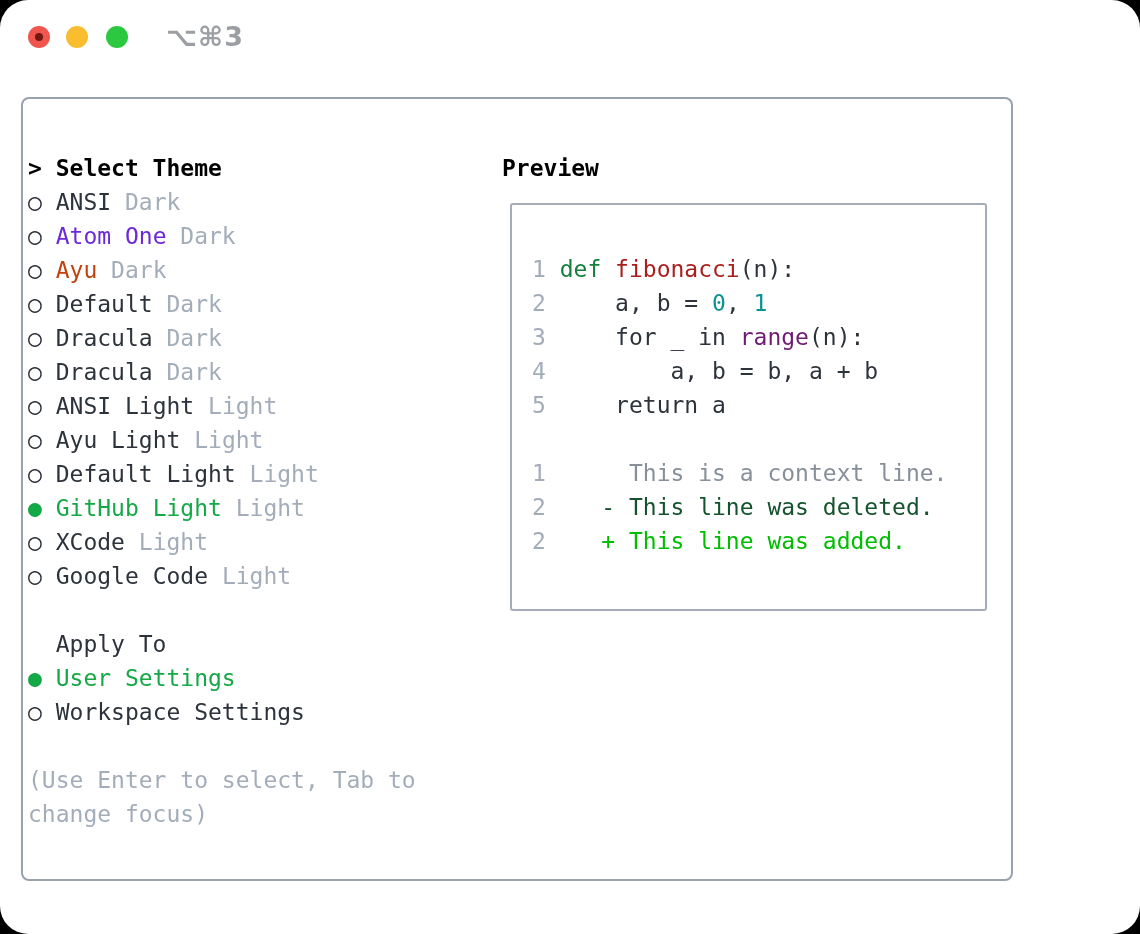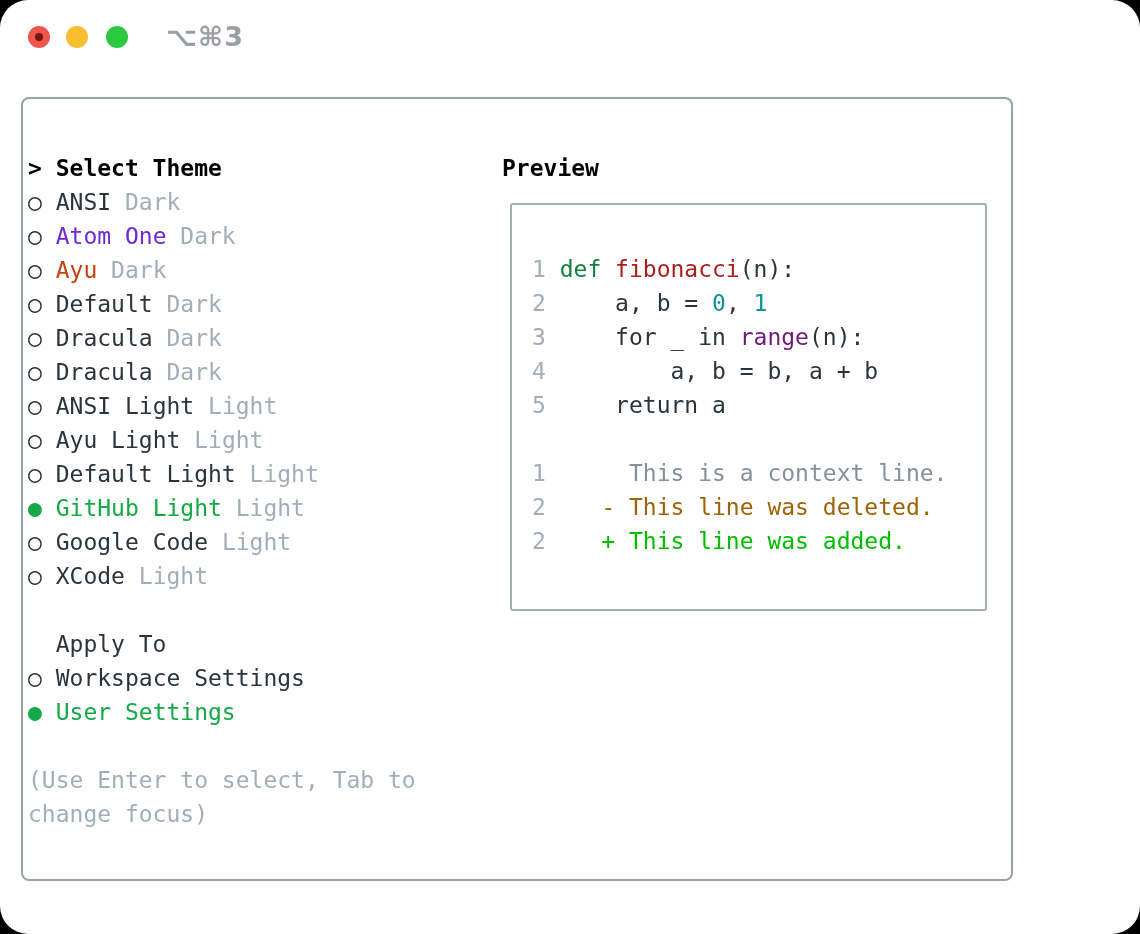--- a/index.html
+++ b/index.html
@@ -58,39 +58,39 @@
         <div class="row"><span style="color: rgb(45, 51, 59);">○ </span><span style="color: rgb(45, 51, 59); margin-top: 20px;">ANSI </span><span style="color: rgb(163, 173, 186);">Dark</span></div>
         <div class="row"><span style="color: rgb(45, 51, 59);">○ </span><span style="color: #6d28d9;">Atom One </span><span style="color: rgb(163, 173, 186);">Dark</span></div>
         <div class="row"><span style="color: rgb(45, 51, 59);">○ </span><span style="color: #c2410c;">Ayu </span><span style="color: rgb(163, 173, 186);">Dark</span></div>
         <div class="row"><span style="color: rgb(45, 51, 59);">○ </span><span style="color: rgb(45, 51, 59);">Default </span><span style="color: rgb(163, 173, 186);">Dark</span></div>
         <div class="row"><span style="color: rgb(45, 51, 59);">○ </span><span style="color: rgb(45, 51, 59);">Dracula </span><span style="color: rgb(163, 173, 186);">Dark</span></div>
         <div class="row"><span style="color: rgb(45, 51, 59);">○ </span><span style="color: rgb(45, 51, 59);">Dracula </span><span style="color: rgb(163, 173, 186);">Dark</span></div>
         <div class="row"><span style="color: rgb(45, 51, 59);">○ </span><span style="color: rgb(45, 51, 59);">ANSI Light </span><span style="color: rgb(163, 173, 186);">Light</span></div>
         <div class="row"><span style="color: rgb(45, 51, 59);">○ </span><span style="color: rgb(45, 51, 59);">Ayu Light </span><span style="color: rgb(163, 173, 186);">Light</span></div>
         <div class="row"><span style="color: rgb(45, 51, 59);">○ </span><span style="color: rgb(45, 51, 59);">Default Light </span><span style="color: rgb(163, 173, 186);">Light</span></div>
         <div class="row"><span style="color: rgb(20, 168, 70);">● </span><span style="color: rgb(20, 168, 70);">GitHub Light </span><span style="color: rgb(163, 173, 186);">Light</span></div>
+        <div class="row"><span style="color: rgb(45, 51, 59);">○ </span><span style="color: rgb(45, 51, 59);">XCode </span><span style="color: rgb(163, 173, 186);">Light</span></div>
         <div class="row"><span style="color: rgb(45, 51, 59);">○ </span><span style="color: rgb(45, 51, 59);">Google Code </span><span style="color: rgb(163, 173, 186);">Light</span></div>
-        <div class="row"><span style="color: rgb(45, 51, 59);">○ </span><span style="color: rgb(45, 51, 59);">XCode </span><span style="color: rgb(163, 173, 186);">Light</span></div>
         <div class="row"></div>
         <div class="row"><span style="color: rgb(45, 51, 59);">  Apply To</span></div>
+        <div class="row"><span style="color: rgb(20, 168, 70);">● </span><span style="color: rgb(20, 168, 70);">User Settings</span></div>
         <div class="row"><span style="color: rgb(45, 51, 59);">○ </span><span style="color: rgb(45, 51, 59);">Workspace Settings</span></div>
-        <div class="row"><span style="color: rgb(20, 168, 70);">● </span><span style="color: rgb(20, 168, 70);">User Settings</span></div>
         <div class="row"></div>
         <div class="row"><span style="color: rgb(163, 173, 186);">(Use Enter to select, Tab to</span></div>
         <div class="row"><span style="color: rgb(163, 173, 186);">change focus)</span></div>
       </div>
     <div class="preview-title">Preview</div>
     <div class="preview-box">
       <div class="preview-code" id="preview-code">
           <div class="row"><span style="color: rgb(163, 173, 186);">1 </span><span style="color: #15803d;">def </span><span style="color: rgb(170, 29, 29);">fibonacci</span><span style="color: rgb(45, 51, 59);">(n):</span></div>
           <div class="row"><span style="color: rgb(163, 173, 186);">2 </span><span style="color: rgb(45, 51, 59);">    a, b = </span><span style="color: rgb(11, 147, 147);">0</span><span style="color: rgb(45, 51, 59);">, </span><span style="color: rgb(11, 147, 147);">1</span></div>
           <div class="row"><span style="color: rgb(163, 173, 186);">3 </span><span style="color: rgb(45, 51, 59);">    for _ in </span><span style="color: #701a75;">range</span><span style="color: rgb(45, 51, 59);">(n):</span></div>
           <div class="row"><span style="color: rgb(163, 173, 186);">4 </span><span style="color: rgb(45, 51, 59);">        a, b = b, a + b</span></div>
           <div class="row"><span style="color: rgb(163, 173, 186);">5 </span><span style="color: rgb(45, 51, 59);">    return a</span></div>
           <div class="row"></div>
           <div class="row"><span style="color: rgb(163, 173, 186);">1 </span><span style="color: rgb(135, 143, 154);">     This is a context line.</span></div>
-          <div class="row"><span style="color: rgb(163, 173, 186);">2 </span><span style="color: #a16207;">   - This line was deleted.</span></div>
+          <div class="row"><span style="color: rgb(163, 173, 186);">2 </span><span style="color: #14532d;">   - This line was deleted.</span></div>
           <div class="row"><span style="color: rgb(163, 173, 186);">2 </span><span style="color: rgb(0, 189, 0);">   + This line was added.</span></div>
         </div>
     </div>
   </div>
 
 </div>
 
 </body></html>

